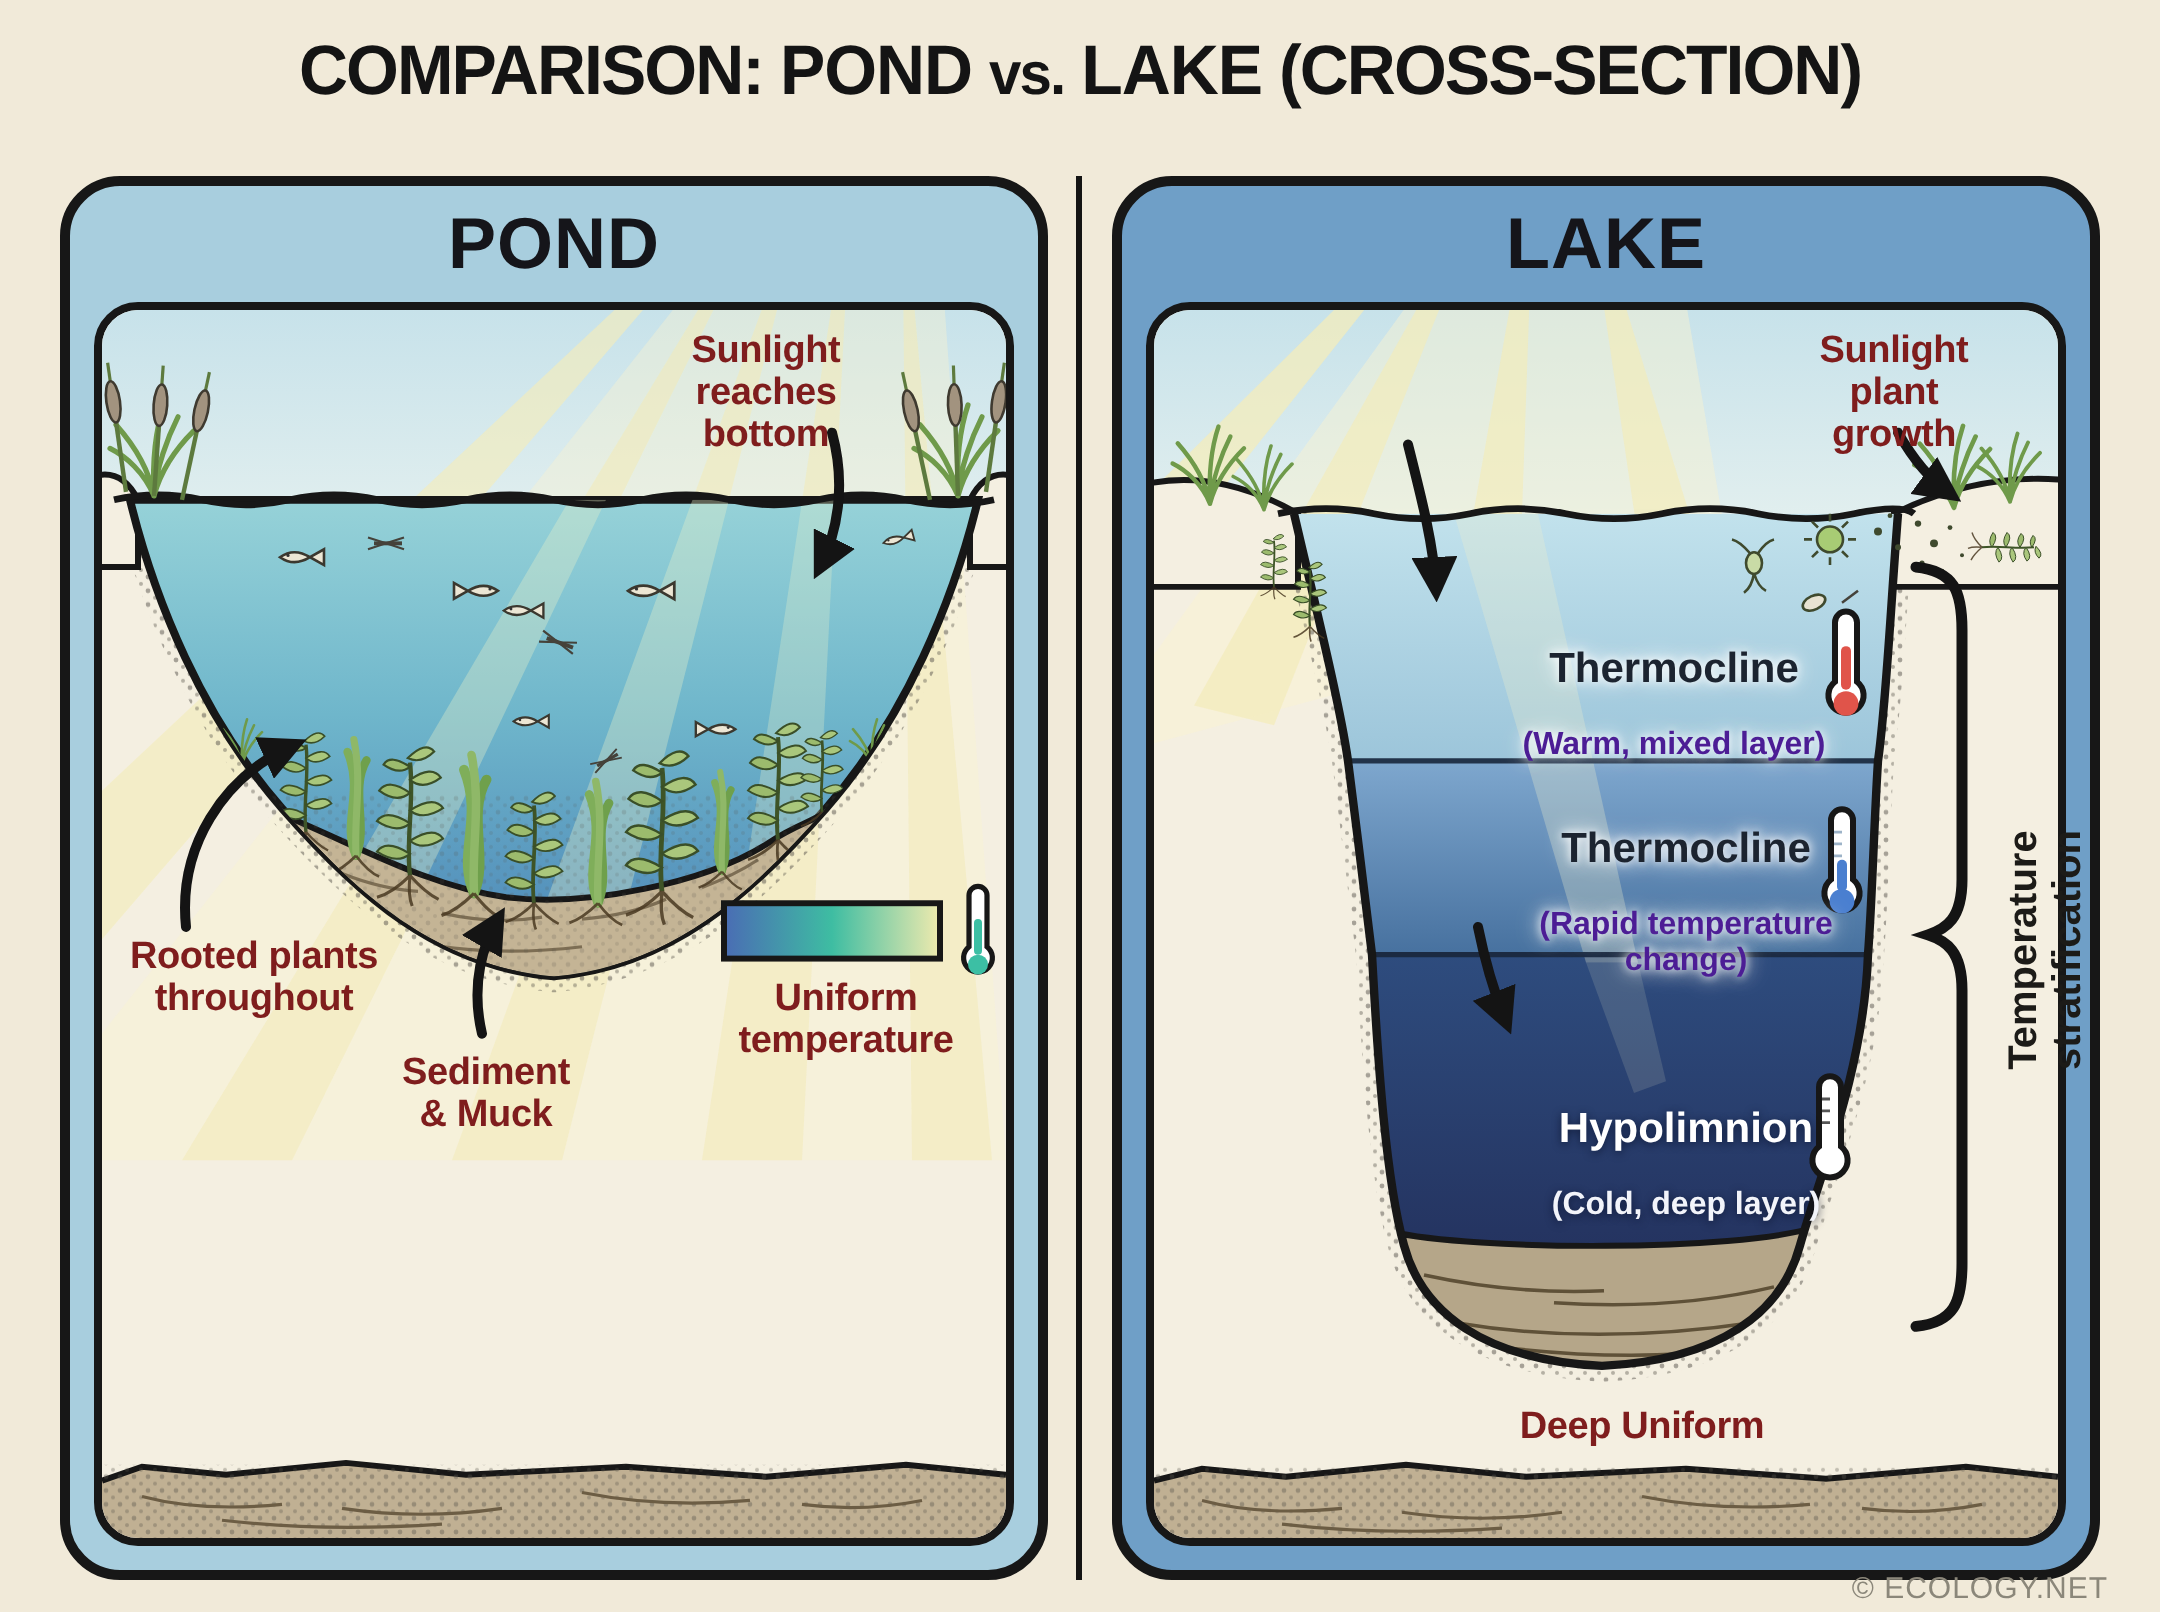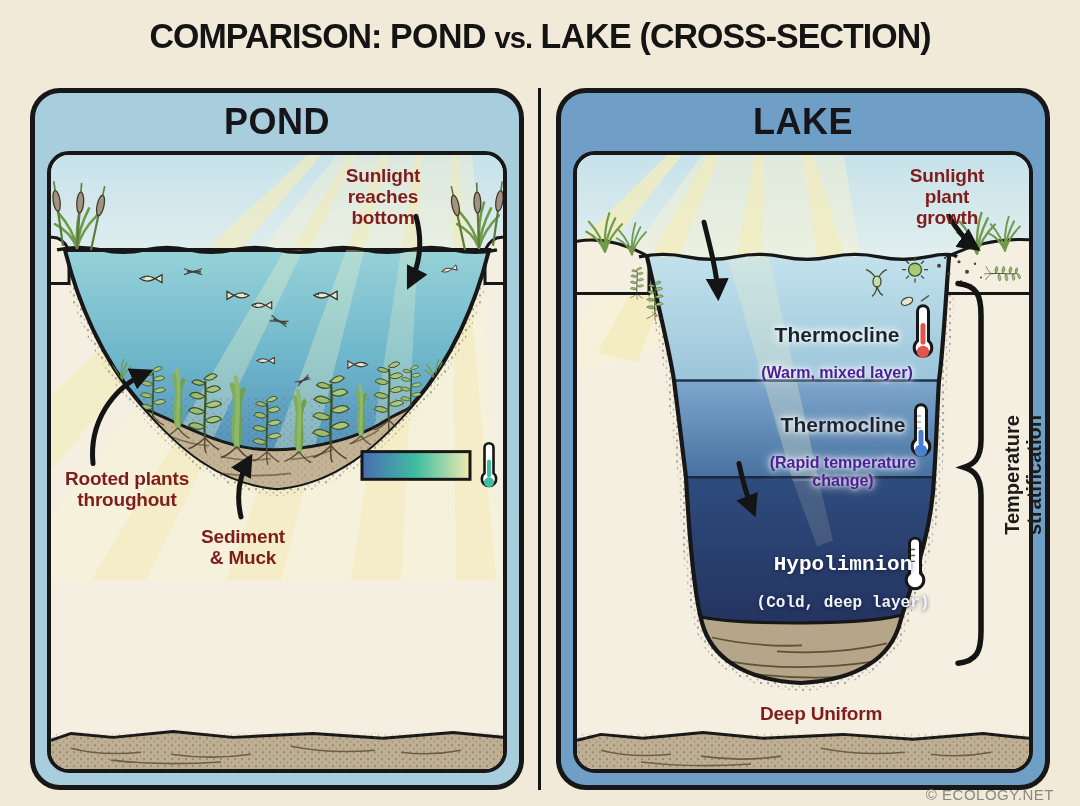--- a/index.html
+++ b/index.html
@@ -207,20 +207,22 @@
         </g>
       </svg>
     </div>
 
     <div class="lbl" style="left:348px;top:73px;">Sunlight reaches
 bottom</div>
     <div class="lbl" style="left:92px;top:376px;">Rooted plants
 throughout</div>
     <div class="lbl" style="left:208px;top:434px;">Sediment
 &amp; Muck</div>
+    <div class="lbl" style="left:388px;top:397px;">Uniform
+temperature</div>
   </div>
 
   <div class="panel lake">
     <div class="panel-title">LAKE</div>
     <div class="inner">
       <svg viewBox="0 0 452 621" preserveAspectRatio="none">
         <defs>
           <linearGradient id="lSky" x1="0" y1="0" x2="0" y2="1">
             <stop offset="0" stop-color="#c7e2ea"></stop>
               <stop offset="1" stop-color="#e4f0ef"></stop>
@@ -347,21 +349,21 @@
 plant growth</div>
 
     <div class="layer-lbl" style="left:276px;top:213px;">
       <div class="nm">Thermocline</div>
       <div class="ds">(Warm, mixed layer)</div>
     </div>
     <div class="layer-lbl" style="left:282px;top:303px;">
       <div class="nm">Thermocline</div>
       <div class="ds">(Rapid temperature change)</div>
     </div>
-    <div class="layer-lbl light" style="left:282px;top:443px;font-family:Liberation Mono, monospace;">
+    <div class="layer-lbl light" style="left:282px;top:443px;">
       <div class="nm">Hypolimnion</div>
       <div class="ds">(Cold, deep layer)</div>
     </div>
 
     <div class="rot-lbl" style="left:462px;top:382px;">Temperature
 stratification</div>
     <div class="lbl" style="left:260px;top:611px;">Deep Uniform</div>
   </div>
 
   <div class="credit">© ECOLOGY.NET</div>

